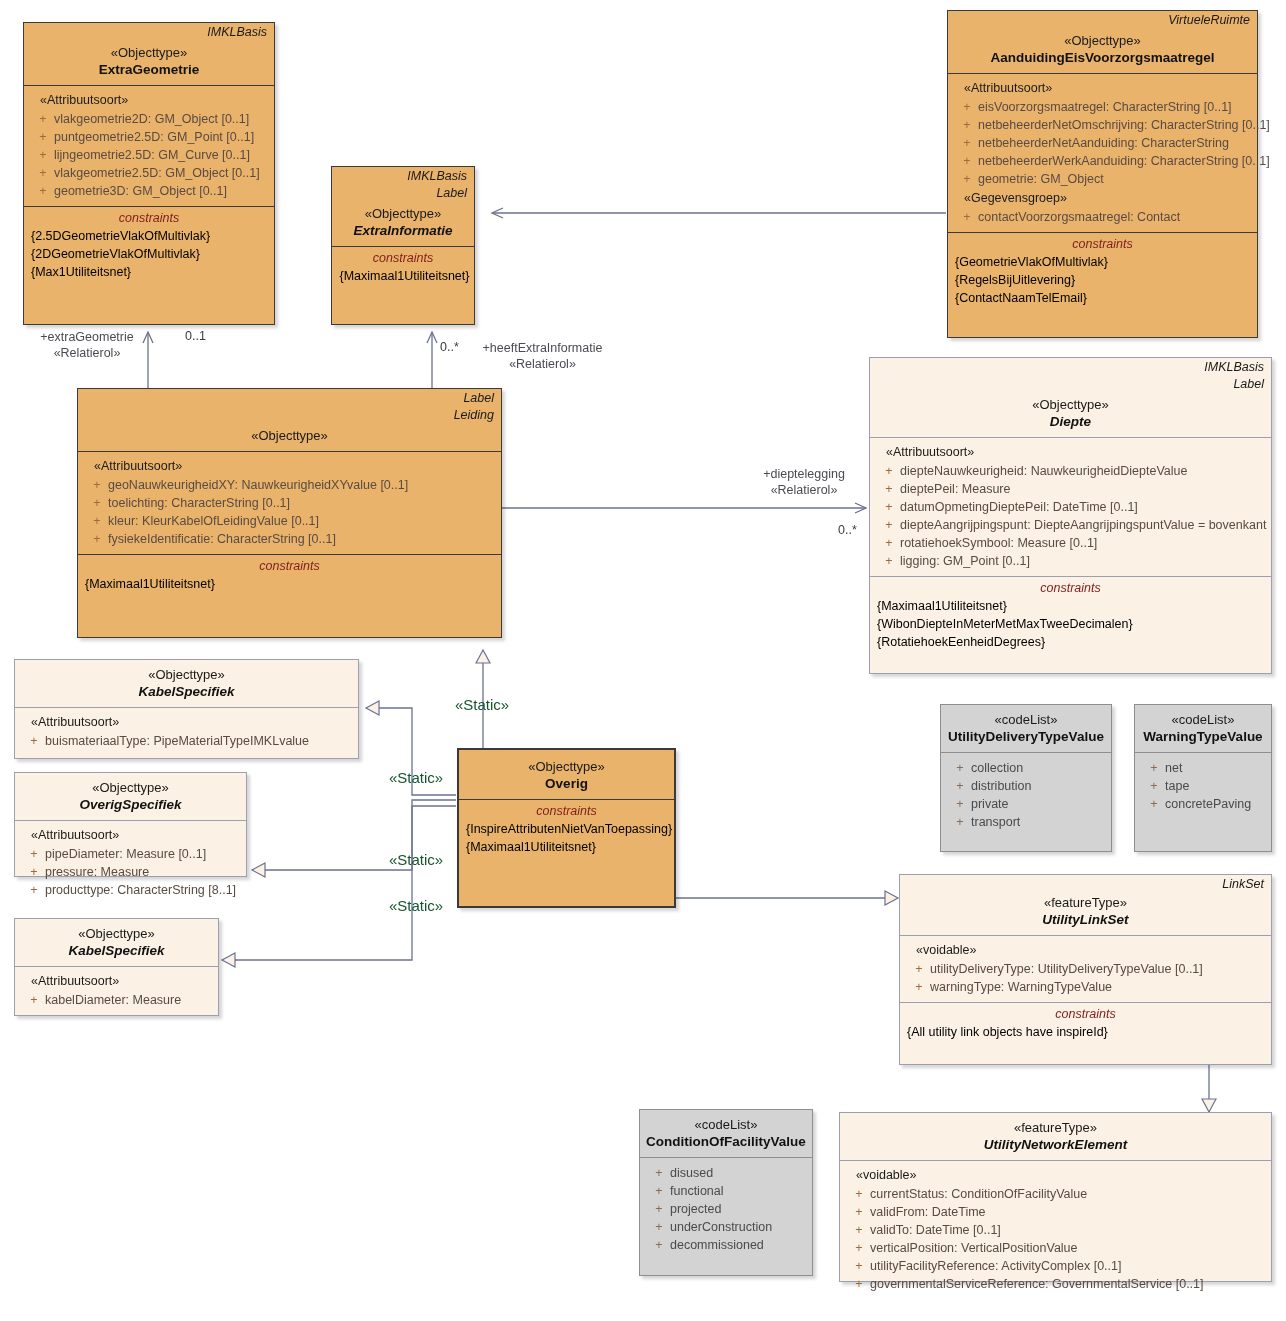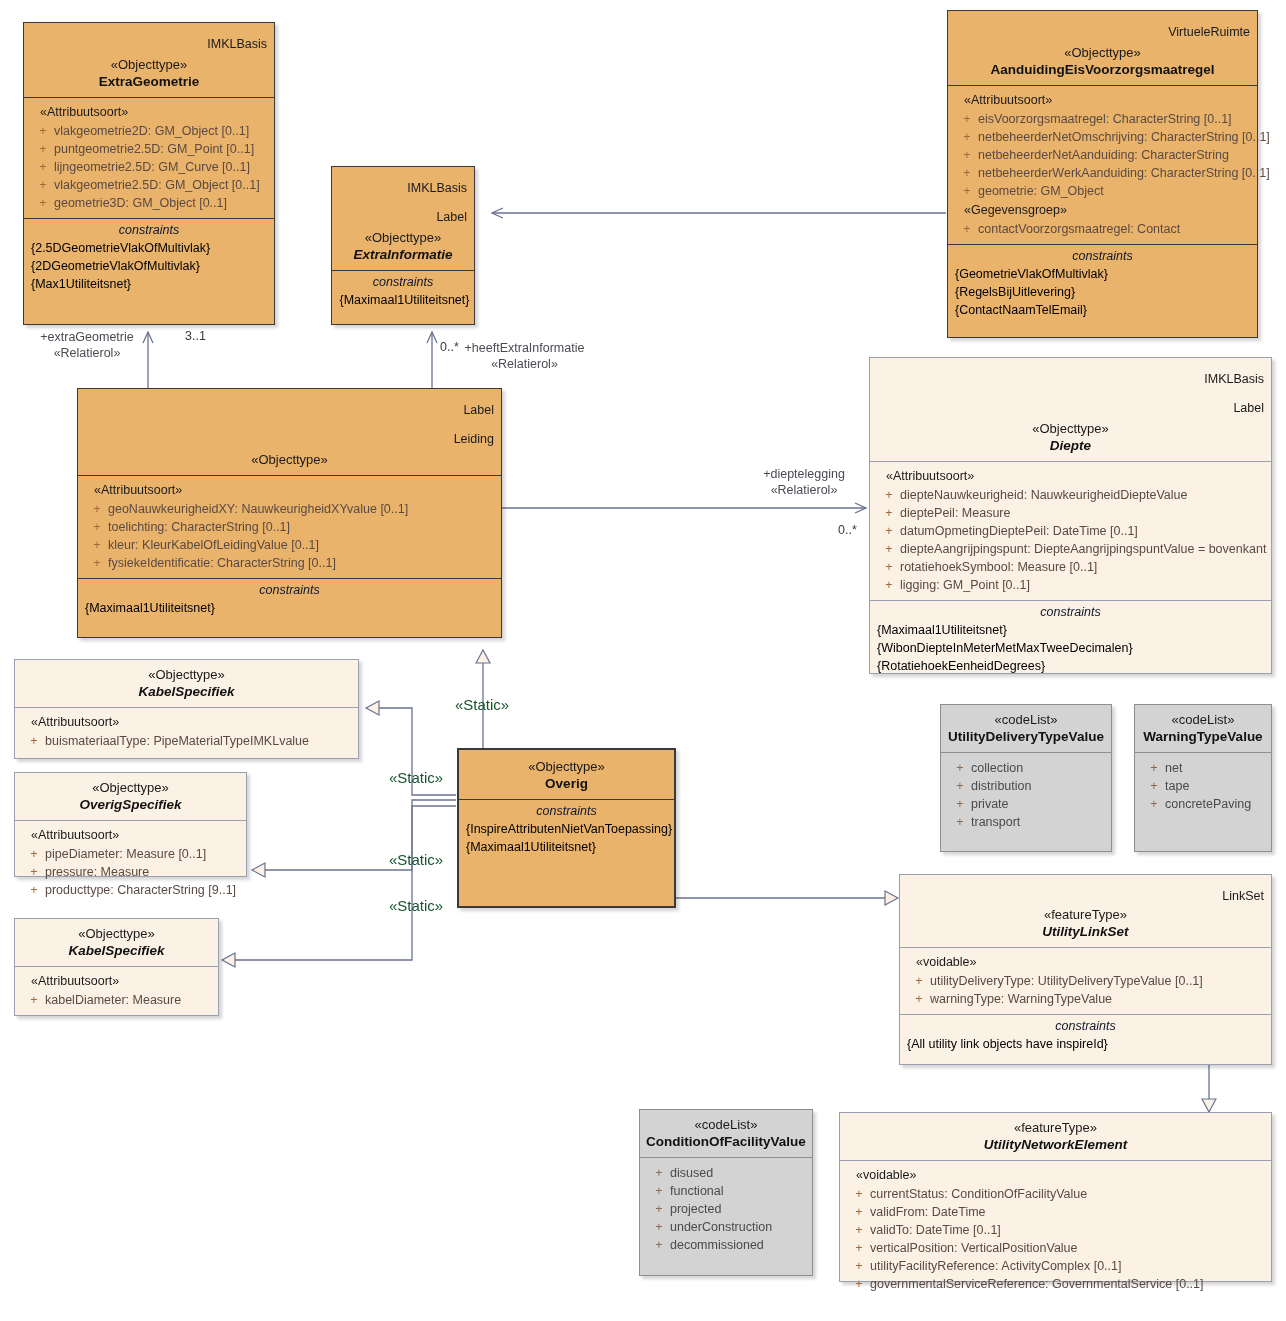--- a/index.html
+++ b/index.html
@@ -11,37 +11,37 @@
        box-shadow:3px 3px 3px rgba(0,0,0,0.17);}
   .uml.orange{background:#e9b36c;border-color:#3a3a3a;}
   .uml.cream{background:#fbf1e4;border-color:#9aa0b0;}
   .uml.gray{background:#d3d3d3;border-color:#8e8e8e;}
 
   .sec{box-sizing:border-box;}
   .uml.orange .sec + .sec{border-top:1px solid #3a3a3a;}
   .uml.cream  .sec + .sec{border-top:1px solid #9aa0b0;}
   .uml.gray   .sec + .sec{border-top:1px solid #8e8e8e;}
 
-  .pkg{text-align:right;font-size:12.5px;color:#1a1a1a;
-       padding:14px 7px 0 0;line-height:15px;}
+  .pkg{text-align:right;font-style:italic;font-size:12.5px;color:#1a1a1a;
+       padding:2px 7px 0 0;line-height:15px;}
   .hdr{text-align:center;padding:4px 6px 7px 6px;}
   .stereo{font-size:13px;color:#1a1a1a;line-height:17px;}
   .cname{font-size:13.5px;font-weight:bold;color:#111;line-height:17px;}
   .cname.it{font-style:italic;}
 
   .attrs{padding:4px 4px 6px 4px;}
   .grp{font-size:12.5px;color:#1a1a1a;padding:1px 0 1px 12px;line-height:18px;}
   .row{font-size:12.5px;color:#5a4a42;line-height:18px;display:flex;padding-left:4px;}
   .row .plus{width:22px;flex:0 0 22px;text-align:center;color:#a06a3c;}
   .row .txt{flex:1 1 auto;white-space:nowrap;}
   .uml.gray .row{color:#4a4a4a;}
   .uml.gray .row .plus{color:#8a6a52;}
 
   .cons{padding:2px 4px 8px 4px;}
-  .cons .title{text-align:center;font-style:italic;font-size:12.5px;color:#0f172a;line-height:18px;}
+  .cons .title{text-align:center;font-style:italic;font-size:12.5px;color:#7f1d1d;line-height:18px;}
   .cons .line{font-size:12.5px;color:#000000;line-height:18px;padding-left:3px;white-space:nowrap;}
 
   .conn-label{position:absolute;font-size:12.5px;color:#4a4a52;line-height:16px;white-space:nowrap;}
   .conn-label.c{text-align:center;}
   .mult{position:absolute;font-size:12.5px;color:#3a3a42;line-height:16px;}
   .stat{position:absolute;font-size:15px;color:#14532d;line-height:16px;}
 </style>
 </head>
 <body>
 
@@ -279,21 +279,21 @@
       <div class="row">
           <span class="plus">+</span>
           <span class="txt">pipeDiameter: Measure [0..1]</span>
         </div>
       <div class="row">
           <span class="plus">+</span>
           <span class="txt">pressure: Measure</span>
         </div>
       <div class="row">
           <span class="plus">+</span>
-          <span class="txt">producttype: CharacterString [9..1]</span>
+          <span class="txt">producttype: CharacterString [8..1]</span>
         </div>
     </div>
   </div>
 
   <div class="uml cream" style="left:14px;top:918px;width:205px;height:98px;">
     <div class="sec hdr" style="padding-top:6px;">
       <div class="stereo">«Objecttype»</div>
       <div class="cname it">KabelSpecifiek</div>
     </div>
     <div class="sec attrs">
@@ -448,23 +448,23 @@
           <span class="plus">+</span>
           <span class="txt">governmentalServiceReference: GovernmentalService [0..1]</span>
         </div>
     </div>
   </div>
 
   <div class="conn-label c" style="left:22px;top:329px;width:130px;">
     <div>+extraGeometrie</div>
     <div>«Relatierol»</div>
   </div>
-  <div class="mult" style="left:185px;top:328px;">3..1</div>
-
-  <div class="conn-label c" style="left:452px;top:340px;width:145px;">
+  <div class="mult" style="left:185px;top:328px;">0..1</div>
+
+  <div class="conn-label c" style="left:470px;top:340px;width:145px;">
     <div>+heeftExtraInformatie</div>
     <div>«Relatierol»</div>
   </div>
   <div class="mult" style="left:440px;top:339px;">0..*</div>
 
   <div class="conn-label c" style="left:748px;top:466px;width:112px;">
     <div>+dieptelegging</div>
     <div>«Relatierol»</div>
   </div>
   <div class="mult" style="left:838px;top:522px;">0..*</div>

